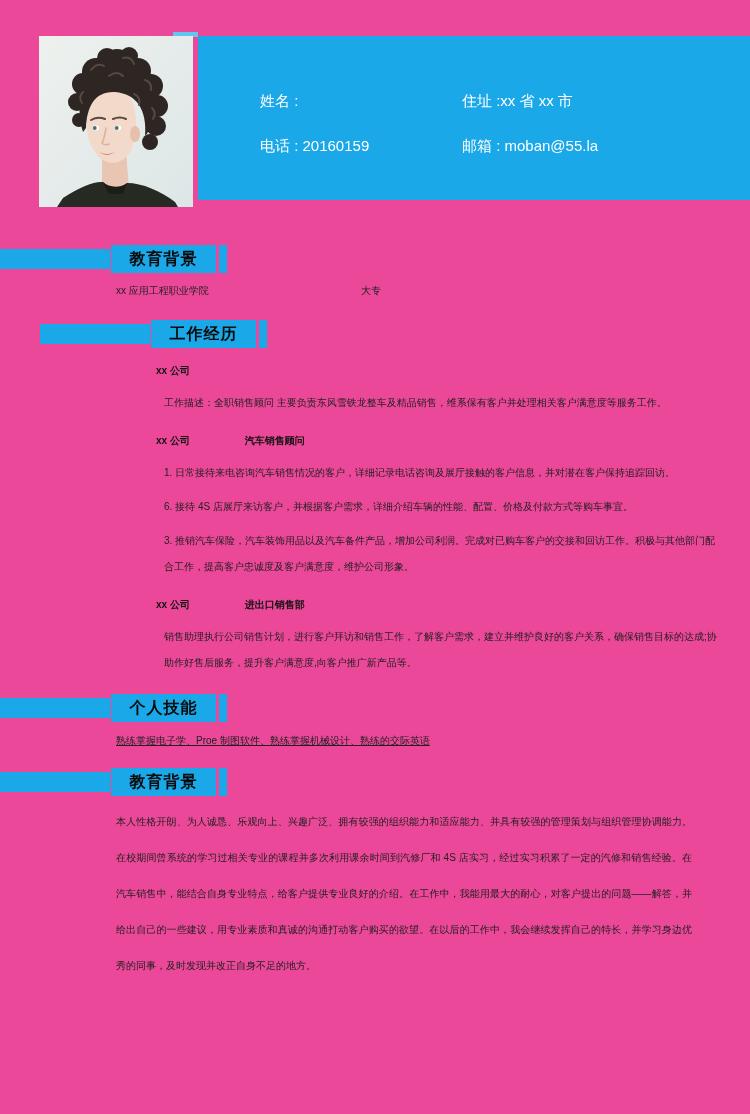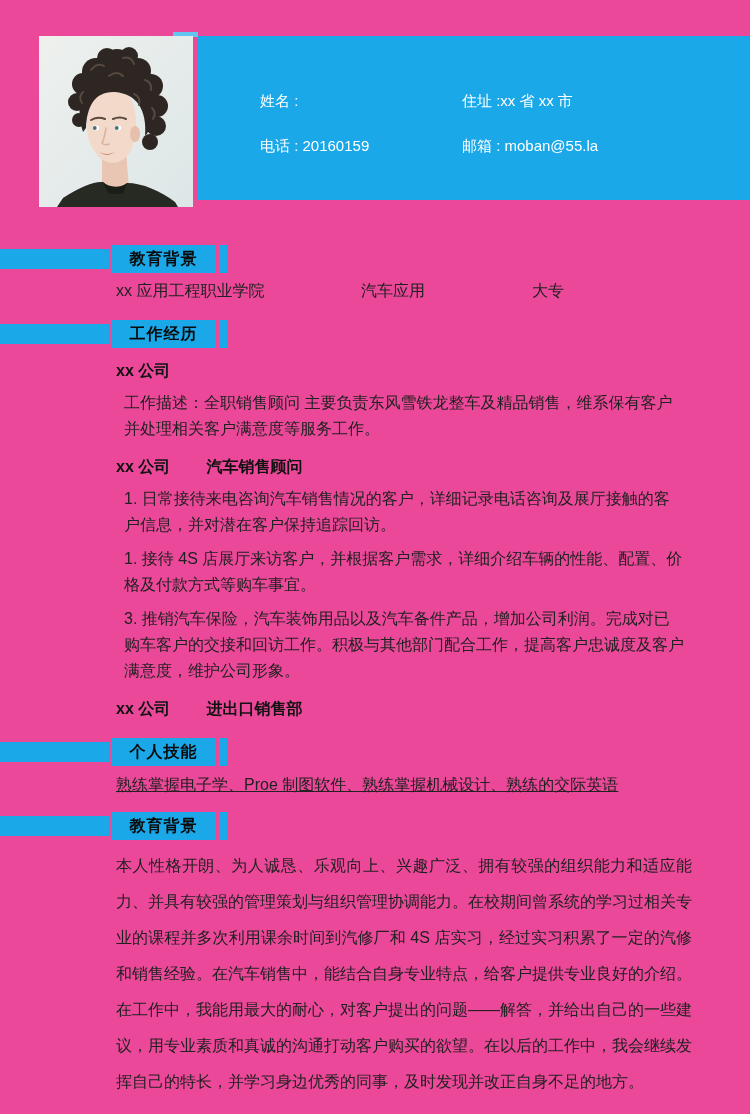--- a/index.html
+++ b/index.html
@@ -25,28 +25,28 @@
     padding:54px 10px 0 62px;color:#ffffff;font-size:15px;line-height:22px;
   }
   
   .sec-head{position:relative;height:28px;}
   .sec-bar{position:absolute;left:0;top:4px;width:110px;height:20px;background:var(--accent);}
   .sec-box{
     position:absolute;left:111px;top:0;width:105px;height:28px;background:var(--accent);
     color:var(--title-ink);font-size:16px;font-weight:700;line-height:28px;text-align:center;letter-spacing:1px;
   }
   .sec-stripe{position:absolute;left:219px;top:0;width:8px;height:28px;background:var(--accent);}
-  .sec-body{margin-left:116px;width:576px;color:var(--body-ink);font-size:16px;}
+  .sec-body{margin-left:116px;width:576px;color:var(--body-ink);font-size:10px;}
   
   .sec-edu{margin-top:38px;}
   .sec-edu .sec-body{margin-top:7px;display:flex;line-height:22px;}
   .edu-school{width:245px;}
   .edu-major{width:171px;}
   
-  .sec-work{margin-top:18px;}
+  .sec-work{margin-top:18px;padding-left:40px;}
   .sec-work .sec-body{margin-top:4px;}
   .job + .job{margin-top:14px;}
   .job-title{font-weight:700;color:#111;line-height:22px;margin:12px 0 3px 0;}
   .job-company{display:inline-block;min-width:86px;}
   .job p{margin:8px;line-height:26px;}
   
   .sec-skills{margin-top:18px;}
   .sec-skills .sec-body{margin-top:6px;line-height:26px;text-decoration:underline;}
   
   .sec-eval{margin-top:14px;}
@@ -129,21 +129,20 @@
   </div>
 
   <section class="sec-edu">
     <div class="sec-head">
       <div class="sec-bar"></div>
       <div class="sec-box">教育背景</div>
       <div class="sec-stripe"></div>
     </div>
     <div class="sec-body">
       <span class="edu-school">xx 应用工程职业学院</span>
-      <span class="edu-major">汽车应用</span>
       <span class="edu-degree">大专</span>
     </div>
   </section>
 
   <section class="sec-work">
     <div class="sec-head">
       <div class="sec-bar"></div>
       <div class="sec-box">工作经历</div>
       <div class="sec-stripe"></div>
     </div>
@@ -156,29 +155,30 @@
         </div>
         <p>工作描述：全职销售顾问  主要负责东风雪铁龙整车及精品销售，维系保有客户并处理相关客户满意度等服务工作。</p>
       </div>
 
       <div class="job">
         <div class="job-title">
           <span class="job-company">xx 公司</span>
           <span class="job-role">汽车销售顾问</span>
         </div>
         <p>1. 日常接待来电咨询汽车销售情况的客户，详细记录电话咨询及展厅接触的客户信息，并对潜在客户保持追踪回访。</p>
-        <p>1. 接待 4S 店展厅来访客户，并根据客户需求，详细介绍车辆的性能、配置、价格及付款方式等购车事宜。</p>
+        <p>6. 接待 4S 店展厅来访客户，并根据客户需求，详细介绍车辆的性能、配置、价格及付款方式等购车事宜。</p>
         <p>3. 推销汽车保险，汽车装饰用品以及汽车备件产品，增加公司利润。完成对已购车客户的交接和回访工作。积极与其他部门配合工作，提高客户忠诚度及客户满意度，维护公司形象。</p>
       </div>
 
       <div class="job">
         <div class="job-title">
           <span class="job-company">xx 公司</span>
           <span class="job-role">进出口销售部</span>
         </div>
+        <p>销售助理执行公司销售计划，进行客户拜访和销售工作，了解客户需求，建立并维护良好的客户关系，确保销售目标的达成;协助作好售后服务，提升客户满意度,向客户推广新产品等。</p>
       </div>
 
     </div>
   </section>
 
   <section class="sec-skills">
     <div class="sec-head">
       <div class="sec-bar"></div>
       <div class="sec-box">个人技能</div>
       <div class="sec-stripe"></div>

